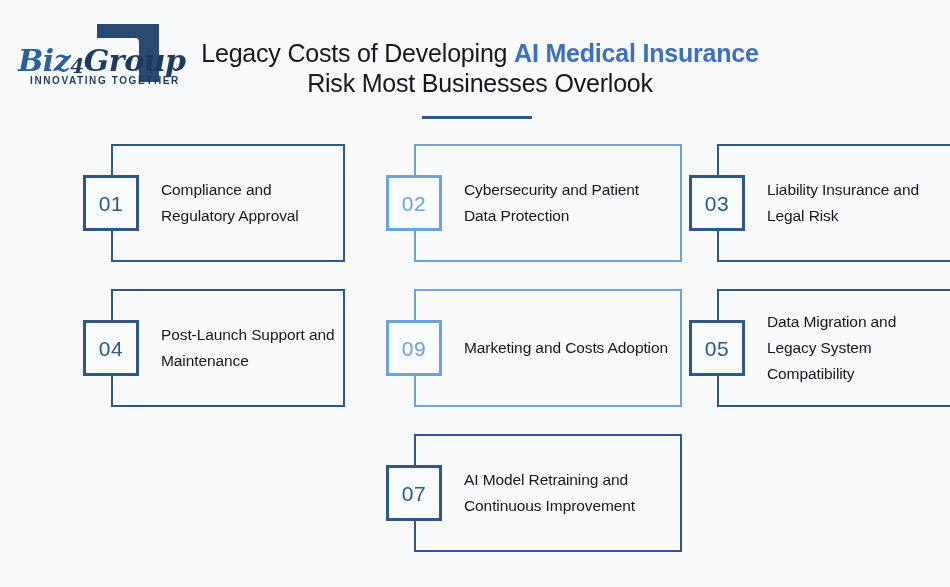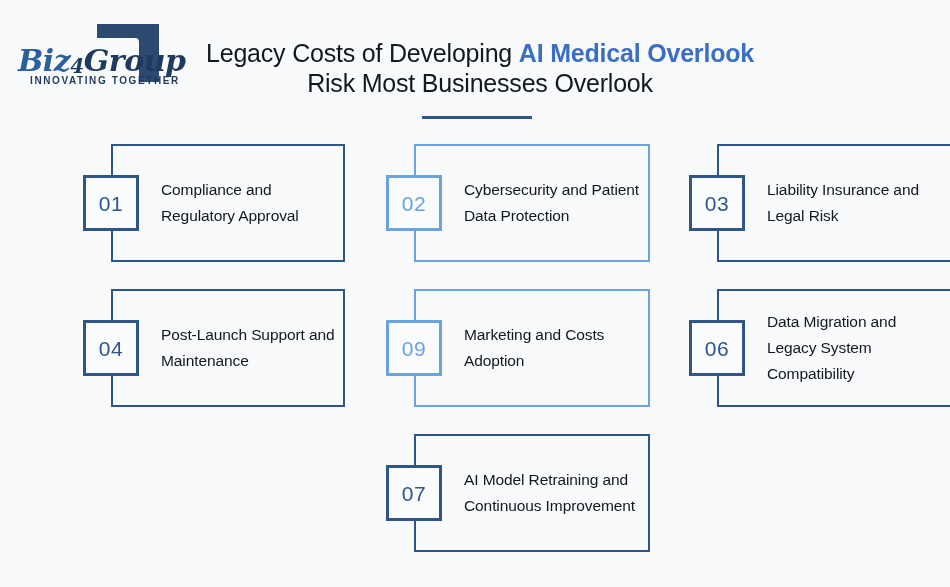--- a/index.html
+++ b/index.html
@@ -171,21 +171,21 @@
     font-family: "Liberation Sans", sans-serif;
     font-size: 15.5px;
     font-weight: 400;
     line-height: 26px;
     color: #14171c;
     letter-spacing: -0.1px;
   }
 
   
   .col-1 { left: 42px;  width: 262px; }
-  .col-2 { left: 345px; width: 264px; }
+  .col-2 { left: 345px; width: 296px; }
   .col-3 { left: 648px; width: 264px; }
   .row-1 { top: 12px; }
   .row-2 { top: 157px; }
   .row-3 { top: 302px; }
 </style>
 </head>
 <body>
 
 <div class="page">
 
@@ -196,21 +196,21 @@
         <path d="M4 4 H66 V62 H46 V22 Q46 18 42 18 H4 Z" fill="#2b4a6f"></path>
       </svg>
       <div class="logo-wordmark">
         <span>Biz</span><span class="wm-num wm-dark">4</span><span class="wm-dark">Group</span>
       </div>
       <div class="logo-tagline">INNOVATING TOGETHER</div>
     </div>
 
     <div class="title-block">
       <div class="title-line">
-        <span>Legacy Costs of Developing </span><span class="title-accent">AI Medical Overlook</span>
+        <span>Legacy Costs of Developing </span><span class="title-accent">AI Medical Insurance</span>
       </div>
       <div class="title-line">Risk Most Businesses Overlook</div>
       <div class="title-rule"></div>
     </div>
   </div>
 
   <div class="grid">
 
     <div class="card col-1 row-1">
       <div class="card-box"></div>
@@ -258,21 +258,21 @@
         <span class="badge-num">09</span>
       </div>
       <div class="card-text">
         <div class="card-text-inner">Marketing and Costs Adoption</div>
       </div>
     </div>
 
     <div class="card col-3 row-2">
       <div class="card-box"></div>
       <div class="card-badge">
-        <span class="badge-num">06</span>
+        <span class="badge-num">05</span>
       </div>
       <div class="card-text">
         <div class="card-text-inner">Data Migration and Legacy System Compatibility</div>
       </div>
     </div>
 
     <div class="card col-2 row-3">
       <div class="card-box"></div>
       <div class="card-badge">
         <span class="badge-num">07</span>

